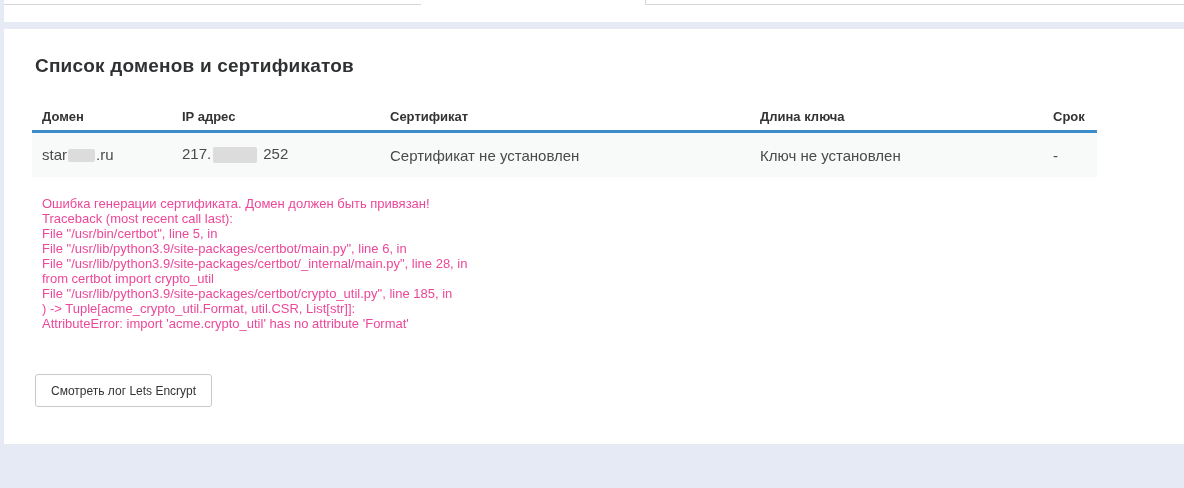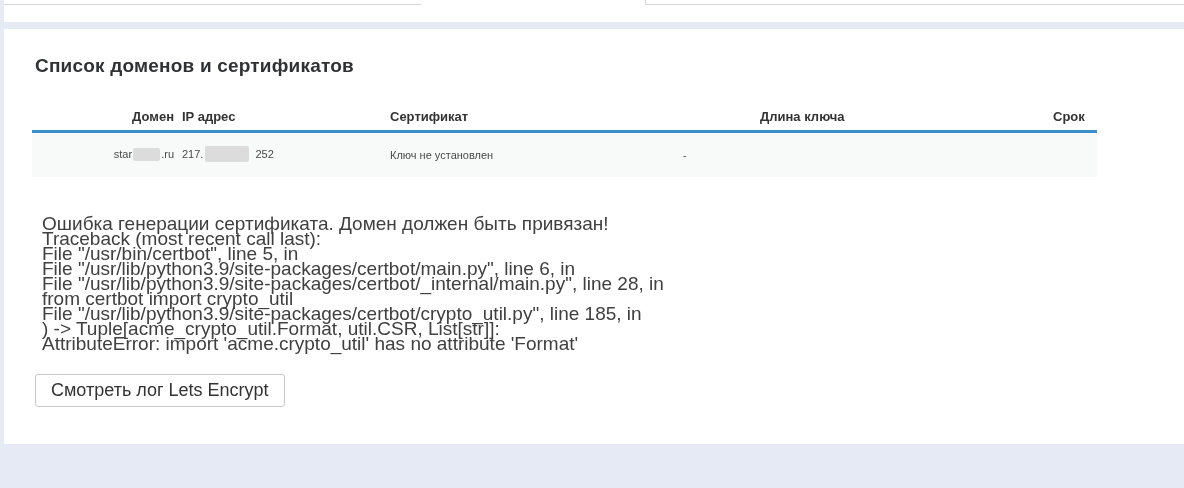--- a/index.html
+++ b/index.html
@@ -33,45 +33,45 @@
   }
   .page-title{
     position:absolute;left:31px;top:26px;
     font-size:19px;font-weight:bold;color:#2f3133;letter-spacing:.2px;
   }
   
   .domains-table{position:absolute;left:28px;top:74px;width:1210px;}
   .t-head{display:flex;height:30px;align-items:center;border-bottom:3px solid var(--header-underline);}
   .t-row{display:flex;height:44px;align-items:center;background:var(--row-bg);}
   .cell{flex:none;padding-right:8px;white-space:nowrap;overflow:hidden;}
-  .col-domain{width:150px;padding-left:10px;text-align:right;}
+  .col-domain{width:150px;padding-left:10px;}
   .col-ip{width:208px;}
   .col-cert{width:370px;}
   .col-key{width:293px;}
   .col-term{width:92px;}
   .col-issuer{width:90px;}
   .t-head .cell{font-size:13px;font-weight:bold;color:#333333;}
-  .t-row .cell{font-size:11px;color:#4a4a4a;}
+  .t-row .cell{font-size:15px;color:#4a4a4a;}
   .redacted{
     display:inline-block;background:var(--redact);border-radius:2px;
     vertical-align:middle;filter:blur(.6px);
   }
   .redacted-domain{width:27px;height:13px;margin:0 1px 2px 1px;}
   .redacted-ip{width:44px;height:16px;margin:0 6px 2px 2px;}
   
   .error-block{
     position:absolute;left:38px;top:167px;width:1100px;
-    font-size:19px;line-height:15px;color:#404040;margin-top:20px;
+    font-size:13px;line-height:15px;color:#ec4899;
   }
   
   .log-button{
     position:absolute;left:31px;top:345px;height:33px;
     background:#ffffff;border:1px solid #c9c9c9;border-radius:3px;
     padding:0 15px;font-family:"Liberation Sans", sans-serif;
-    font-size:18px;color:#333333;cursor:pointer;
+    font-size:12px;color:#333333;cursor:pointer;
   }
 </style>
 </head>
 <body>
 
 <div class="screen">
 
   <div class="tabstrip">
     <div class="tab tab-left"></div>
     <div class="tab tab-active"></div>
@@ -90,20 +90,21 @@
         <div class="cell col-domain">Домен</div>
         <div class="cell col-ip">IP адрес</div>
         <div class="cell col-cert">Сертификат</div>
         <div class="cell col-key">Длина ключа</div>
         <div class="cell col-term">Срок</div>
         <div class="cell col-issuer">Изд</div>
       </div>
       <div class="t-row">
         <div class="cell col-domain"><span>star</span><span class="redacted redacted-domain"></span><span>.ru</span></div>
         <div class="cell col-ip"><span>217.</span><span class="redacted redacted-ip"></span><span>252</span></div>
+        <div class="cell col-cert">Сертификат не установлен</div>
         <div class="cell col-key">Ключ не установлен</div>
         <div class="cell col-term">-</div>
         <div class="cell col-issuer"></div>
       </div>
     </div>
 
     <div class="error-block">
       <div>Ошибка генерации сертификата. Домен должен быть привязан!</div>
       <div>Traceback (most recent call last):</div>
       <div>File "/usr/bin/certbot", line 5, in</div>

